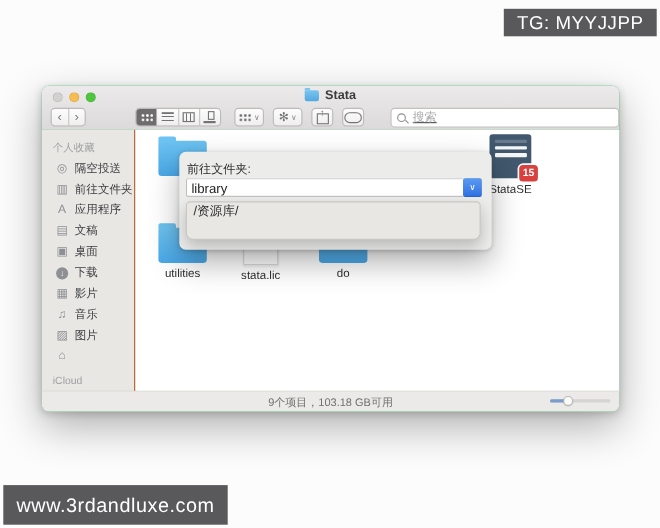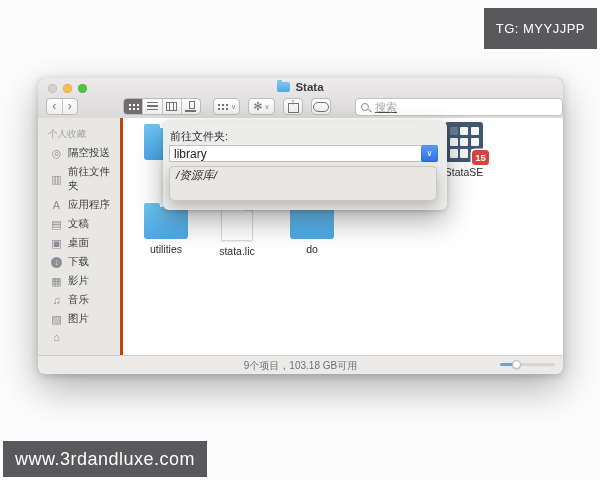--- a/index.html
+++ b/index.html
@@ -5,21 +5,21 @@
   html,body{margin:0;padding:0;}
   body{
     width:600px;height:480px;position:relative;overflow:hidden;
     background:#fcfcfc;
     font-family:"Liberation Sans","DejaVu Sans",sans-serif;
     -webkit-font-smoothing:antialiased;
   }
   
   .wm{position:absolute;background:#59595b;color:#fff;display:flex;align-items:center;
       padding:0 12px;letter-spacing:.5px;}
-  .wm-top{top:8px;right:3px;height:41px;font-size:13px;}
+  .wm-top{top:8px;right:3px;height:25px;font-size:17px;}
   .wm-bottom{bottom:3px;left:3px;height:36px;font-size:18px;}
   
   .window{position:absolute;left:38px;top:78px;width:525px;height:296px;
     background:#22c55e;border-radius:6px;box-shadow:0 14px 38px rgba(0,0,0,.30),0 2px 8px rgba(0,0,0,.18);}
   .win-header{position:absolute;left:0;top:0;right:0;height:40px;
     background:linear-gradient(#eceaea,#dbd9d9);border-bottom:1px solid #b9b7b5;
     border-radius:6px 6px 0 0;}
   .traffic{position:absolute;left:10px;top:6px;display:flex;gap:6px;}
   .light{width:9px;height:9px;border-radius:50%;box-shadow:inset 0 0 0 .5px rgba(0,0,0,.15);}
   .light.close{background:#d3d1d0;}
@@ -64,21 +64,21 @@
   .searchbox{position:absolute;left:317px;top:2px;width:201px;height:16px;background:#fff;
     border:1px solid #c3c1bf;border-radius:4px;display:flex;align-items:center;padding-left:5px;box-sizing:content-box;}
   .glyph-search{width:6px;height:6px;border:1.2px solid #8e8e90;border-radius:50%;position:relative;flex:0 0 auto;}
   .glyph-search::after{content:"";position:absolute;width:3.5px;height:1.2px;background:#8e8e90;
     transform:rotate(45deg);right:-3px;bottom:-1px;}
   .searchbox input{border:none;outline:none;background:transparent;font-size:11px;
     color:#4a4a4c;margin-left:4px;width:160px;font-family:inherit;text-decoration:underline;}
   .searchbox input::placeholder{color:#a9a9ab;}
   
   .sidebar{position:absolute;left:0;top:40px;width:85px;height:238px;background:#e9e7e4;
-    border-right:3px solid #c2410c;overflow:hidden;box-sizing:border-box;}
+    border-right:1px solid #c2410c;overflow:hidden;box-sizing:border-box;}
   .sb-header{margin:10px 0 2px 10px;font-size:9.5px;color:#9fa0a3;}
   .sb-item{display:flex;align-items:center;gap:5px;padding:2.5px 0 2.5px 12px;font-size:10.5px;color:#3f4043;}
   .sb-ic{width:13px;flex:0 0 13px;text-align:center;font-size:11px;color:#8e8f94;line-height:12px;}
   .dl-circle{display:inline-block;width:11px;height:11px;border-radius:50%;background:#8f9094;
     color:#e9e7e4;font-size:8px;line-height:11px;text-align:center;}
   
   .content{position:absolute;left:85px;top:40px;right:0;height:238px;background:#fff;overflow:hidden;}
   .icon-item{position:absolute;width:64px;display:flex;flex-direction:column;align-items:center;}
   .icon-label{margin-top:5px;font-size:10.5px;color:#2f2f31;text-align:center;line-height:11px;}
   .folder{width:44px;height:32px;background:linear-gradient(180deg,#6cc2f0,#4aa8e8);
@@ -87,42 +87,42 @@
     background:#6cc2f0;border-radius:2px 2px 0 0;}
   .doc{width:30px;height:37px;background:#fff;border:1px solid #dbd9d7;border-radius:1px;
     position:relative;box-shadow:0 1px 2px rgba(0,0,0,.07);}
   .doc::after{content:"";position:absolute;top:-1px;right:-1px;width:9px;height:9px;
     background:linear-gradient(225deg,#fcfcfc 48%,#e3e1df 50%,#eeecea 100%);}
   .doc-lines{position:absolute;top:5px;right:5px;width:13px;height:15px;
     background-image:repeating-linear-gradient(180deg,#dcdad8 0 1px,transparent 1px 3px);}
   .doc-text{position:absolute;bottom:3px;left:0;right:0;text-align:center;
     font-size:7px;color:#b3b1ae;letter-spacing:.5px;}
   .app-stata{position:relative;width:38px;height:40px;background:#41586e;border-radius:3px;
-    display:grid;grid-template-columns:repeat(3,1fr);grid-template-rows:repeat(3,1fr);
+    display:grid;grid-template-columns:repeat(1,1fr);grid-template-rows:repeat(3,1fr);
     gap:2.5px;padding:4.5px;box-sizing:border-box;}
   .app-cell{background:#f4f6f8;border-radius:1px;}
   .app-cell.dim{background:rgba(244,246,248,.22);}
   .app-badge{position:absolute;right:-6px;bottom:-3px;min-width:13px;height:15px;padding:0 2px;
     background:#d8413d;border-radius:3.5px;color:#fff;font-size:9.5px;font-weight:bold;
     line-height:15px;text-align:center;box-shadow:0 0 0 1.5px #fff;}
   
-  .sheet{position:absolute;left:125px;top:43px;width:284px;height:89px;background:#ececeb;
+  .sheet{position:absolute;left:125px;top:60px;width:284px;height:89px;background:#ececeb;
     border-radius:6px;box-shadow:0 12px 28px rgba(0,0,0,.30),0 1px 4px rgba(0,0,0,.15);z-index:30;}
   .sheet-label{position:absolute;left:7px;top:8px;font-size:11px;color:#2e2e30;}
   .sheet-inputrow{position:absolute;left:6px;top:24px;width:269px;height:17px;display:flex;}
   .sheet-input{flex:1;height:100%;border:1px solid #bfbdbd;border-right:none;background:#fff;
     font-size:12px;color:#222;padding:0 0 0 4px;outline:none;box-sizing:border-box;
     border-radius:2px 0 0 2px;font-family:inherit;}
   .combo-btn{flex:0 0 17px;height:17px;background:linear-gradient(#5a9bf2,#2f6fe2);
     border-radius:2px;display:flex;align-items:center;justify-content:center;
     color:#fff;font-size:8px;box-shadow:inset 0 0 0 .5px rgba(0,0,0,.15);}
   .suggest{position:absolute;left:6px;top:45px;width:268px;height:35px;background:#e9e7e3;
     border:1px solid #c9c7c3;border-radius:4px 4px 6px 6px;
     box-shadow:0 6px 14px rgba(0,0,0,.22);box-sizing:border-box;z-index:31;}
-  .sg-row{height:16px;line-height:16px;padding-left:6px;font-size:11.5px;color:#2b2b2b;white-space:nowrap;font-style:italic;}
+  .sg-row{height:16px;line-height:16px;padding-left:6px;font-size:11.5px;color:#2b2b2b;white-space:nowrap;}
   .mask{display:inline-block;width:40px;height:9px;margin:0 3px -1px 1px;background:#f4f3f0;
     filter:blur(2px);border-radius:2px;}
   
   .statusbar{position:absolute;left:0;bottom:0;right:0;height:18px;background:#eceae8;
     border-top:1px solid #cfcdca;border-radius:0 0 6px 6px;}
   .status-text{position:absolute;left:0;right:0;top:3px;text-align:center;font-size:10px;color:#6f6f71;}
   .size-slider{position:absolute;right:8px;top:7px;width:55px;height:3px;background:#d6d4d2;border-radius:2px;}
   .size-fill{position:absolute;left:0;top:0;width:16px;height:3px;background:#7a9ec9;border-radius:2px;}
   .size-knob{position:absolute;left:12px;top:-3px;width:9px;height:9px;border-radius:50%;
     background:#fbfbfa;border:1px solid #bdbbb9;box-sizing:border-box;box-shadow:0 .5px 1px rgba(0,0,0,.2);}

